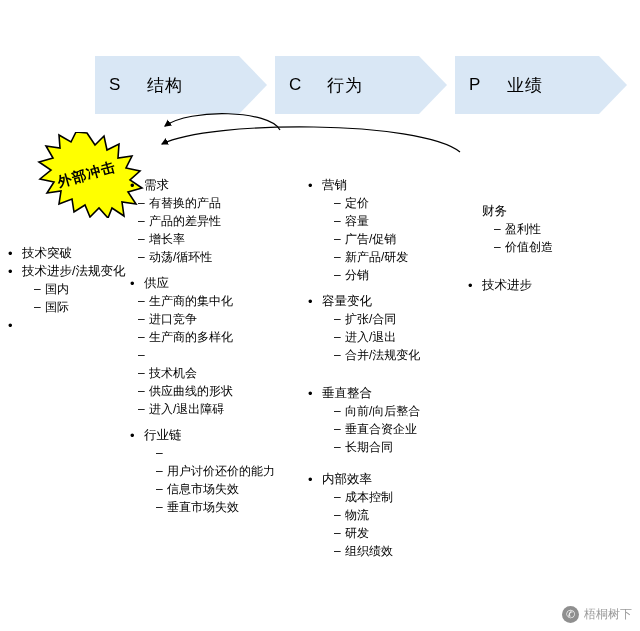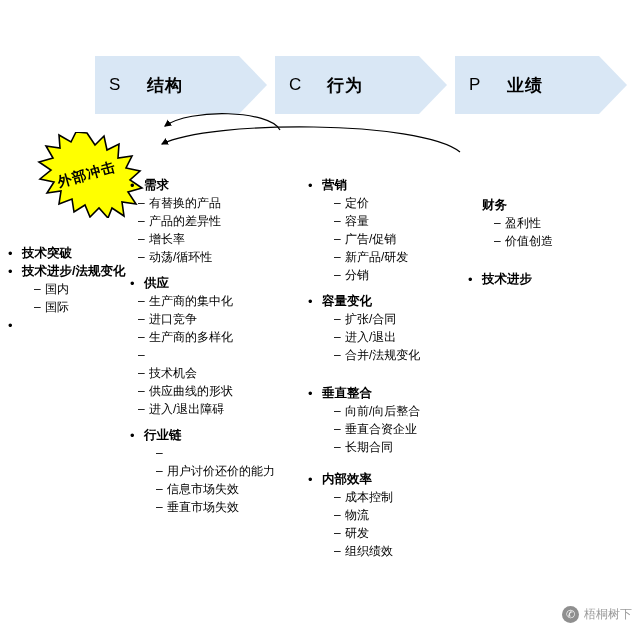--- a/index.html
+++ b/index.html
@@ -44,21 +44,21 @@
   .chevron.c2 { left: 180px; }
   .chevron.c3 { left: 360px; }
   .chev-letter {
     font-size: 17px;
     font-weight: 400;
     margin-left: 14px;
     width: 38px;
   }
   .chev-label {
     font-size: 17px;
-    font-weight: 700;
+    font-weight: 400;
     letter-spacing: 1px;
   }
 
   
   .arrows {
     position: absolute;
     top: 108px;
     left: 120px;
     width: 470px;
     height: 80px;
@@ -91,39 +91,39 @@
 
   
   .col {
     position: absolute;
     font-size: 11.5px;
     line-height: 1.0;
   }
   .col0 { left: 8px;   top: 246px; width: 120px; }
   .col1 { left: 112px; top: 178px; width: 170px; }
   .col2 { left: 308px; top: 178px; width: 160px; }
-  .col3 { left: 468px; top: 198px; width: 160px; }
+  .col3 { left: 468px; top: 204px; width: 160px; }
 
   .group { margin-bottom: 2px; }
 
   .l1 {
     display: flex;
     align-items: flex-start;
     margin-bottom: 3px;
   }
   .l1 .bullet {
     width: 14px;
     flex: 0 0 14px;
     font-size: 13px;
     line-height: 15px;
   }
   .l1 .txt {
     font-size: 12.5px;
     line-height: 15px;
-    font-weight: 700;
+    font-weight: 400;
   }
   .l1.indented { padding-left: 18px; }
 
   .l2 {
     display: flex;
     align-items: flex-start;
     margin-bottom: 3px;
     padding-left: 26px;
   }
   .l2 .dash {

